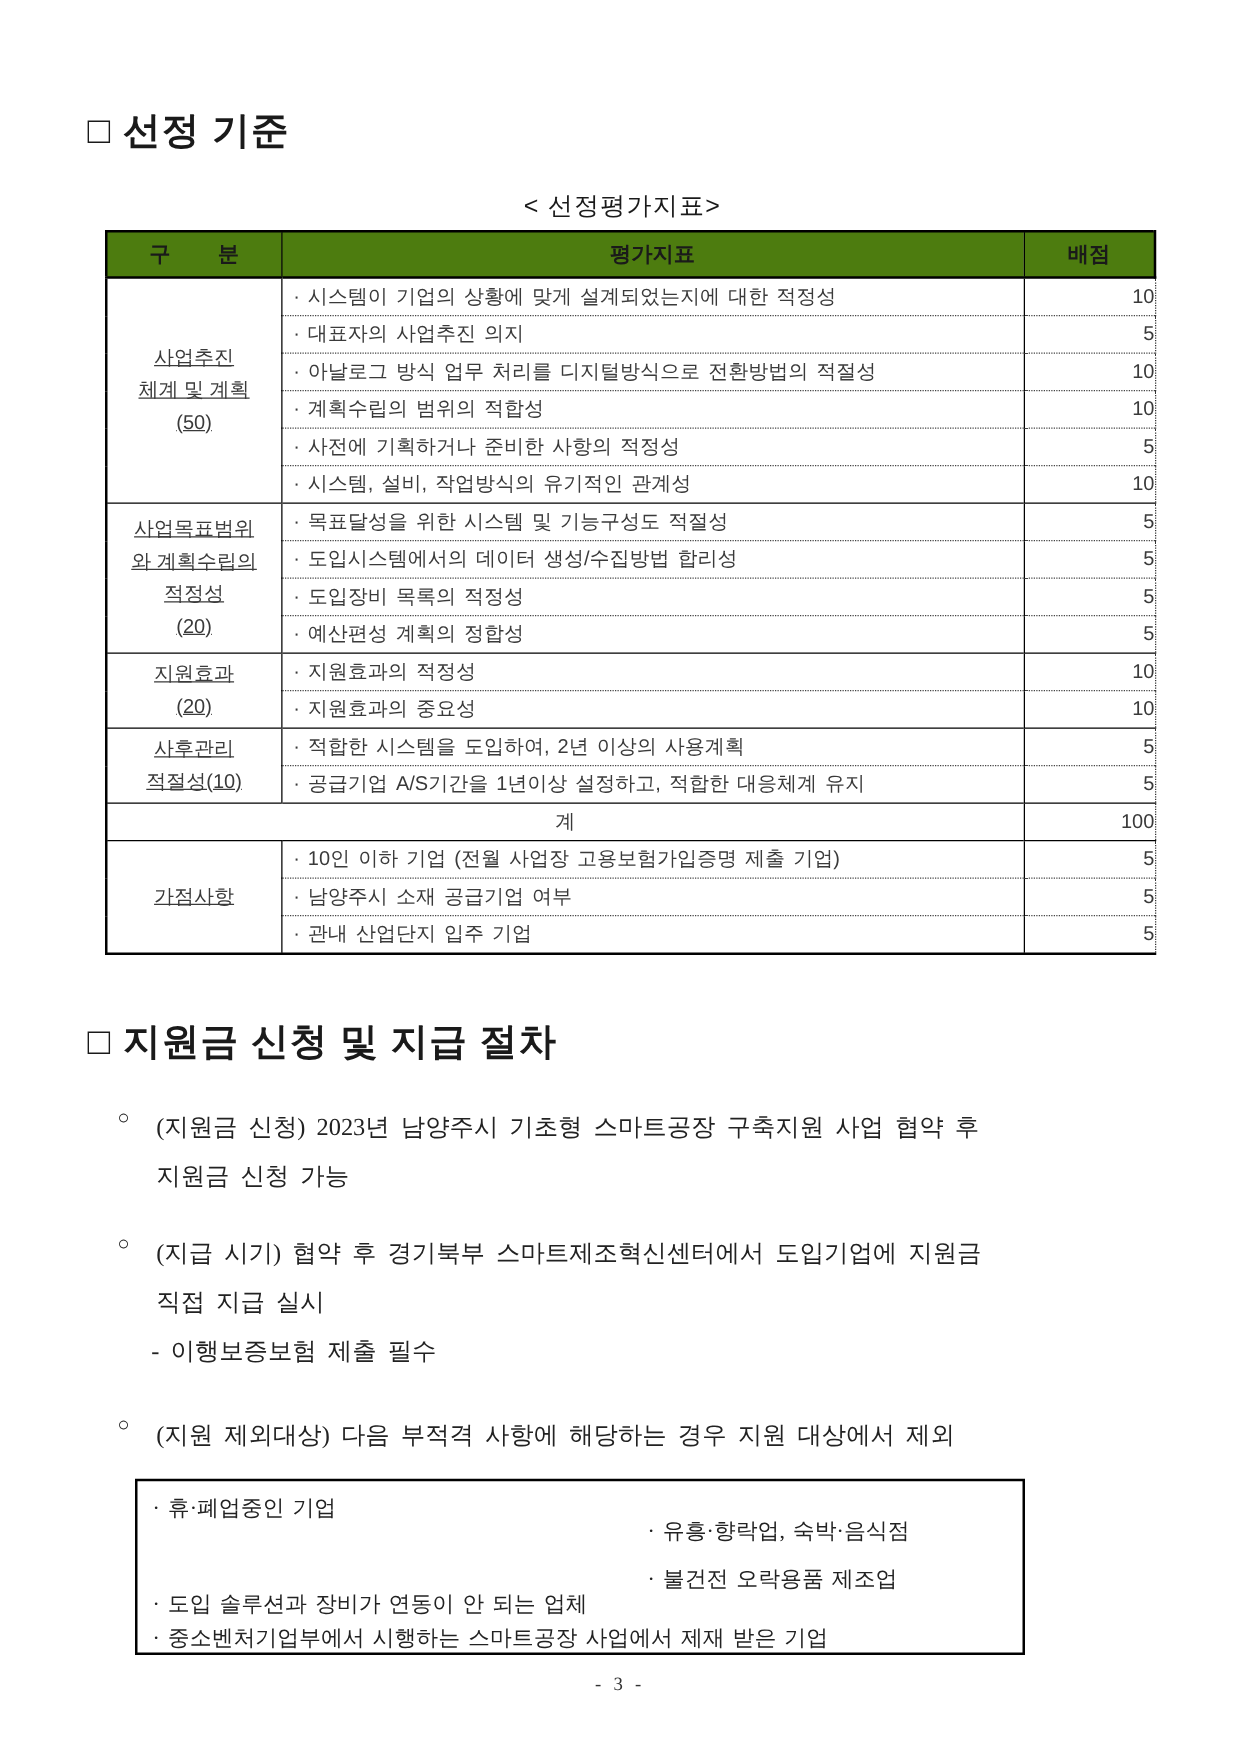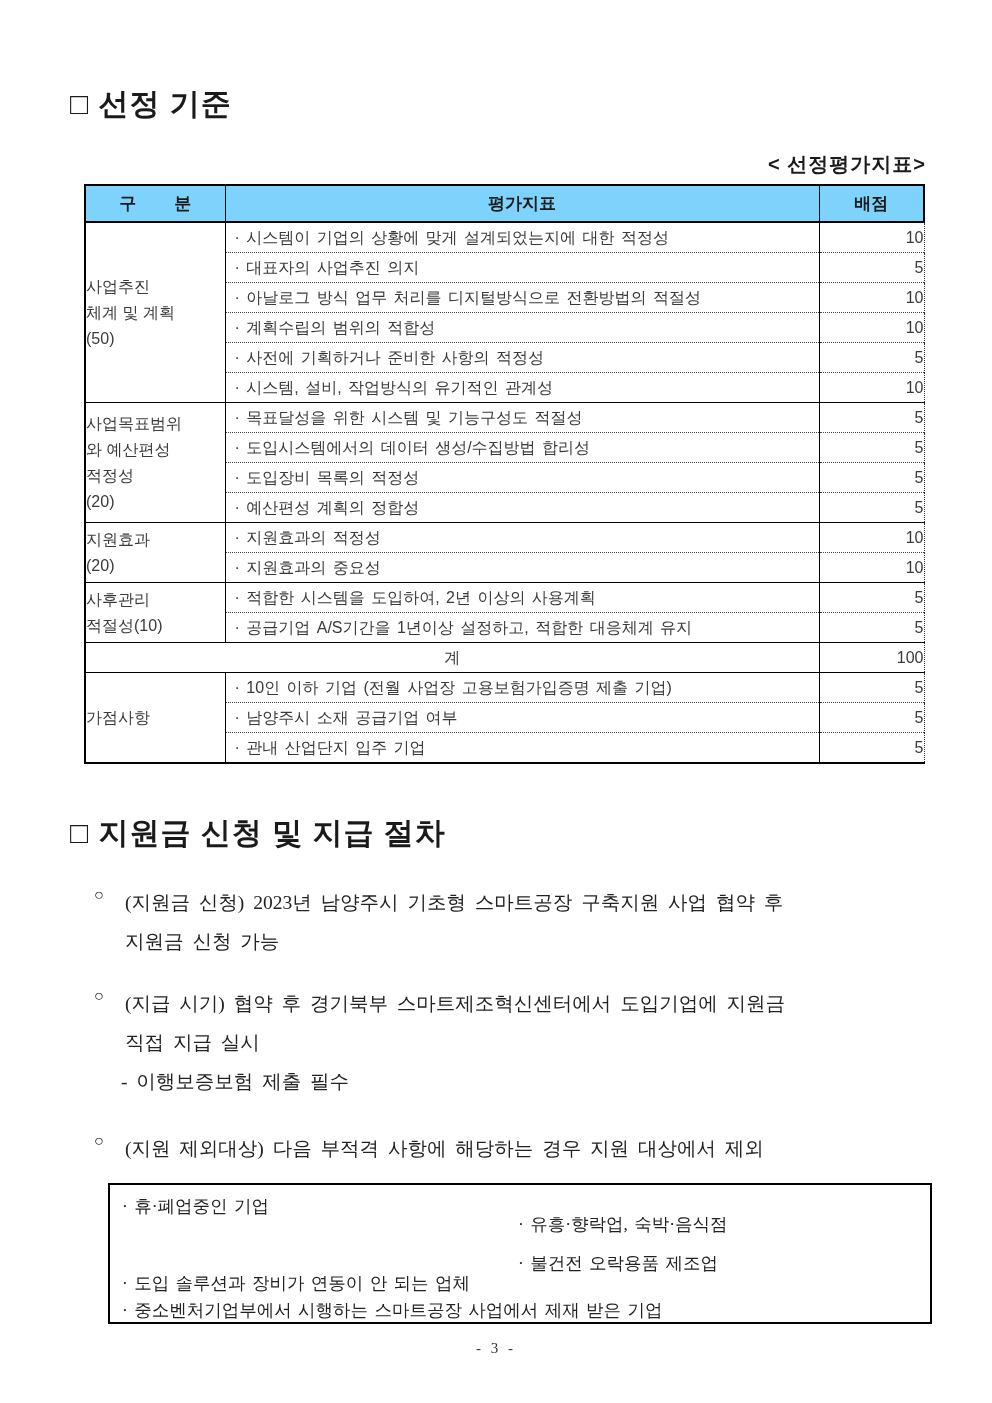--- a/index.html
+++ b/index.html
@@ -10,43 +10,43 @@
   }
   .page{position:relative;box-sizing:border-box;width:992px;height:1403px;padding:84px 66px 0 70px;}
 
   
   .sec-heading{
     font-size:30px;font-weight:bold;color:#1a1a1a;margin:0;letter-spacing:1px;
   }
 
   
   .table-title{
-    text-align:right;font-size:20px;font-weight:bold;color:#1a1a1a;
+    text-align:center;font-size:20px;font-weight:normal;color:#1a1a1a;
     margin-top:26px;margin-bottom:6px;letter-spacing:1px;
   }
 
   
   table.eval{
     border-collapse:collapse;table-layout:fixed;
     width:839px;margin-left:14px;
     border-left:2px solid #000;border-top:2px solid #000;border-bottom:2px solid #000;
     font-size:16px;color:#3a3a3a;
   }
   .eval col.c-cat{width:140px;}
   .eval col.c-ind{width:594px;}
   .eval col.c-pts{width:105px;}
   .eval th{
-    background:#7dd3fc;height:33px;font-size:17px;font-weight:bold;color:#1a1a1a;
+    background:#4d7c0f;height:33px;font-size:17px;font-weight:bold;color:#1a1a1a;
     border-bottom:2px solid #000;
   }
   .eval th.h-cat{white-space:pre;border-right:1px solid #000;}
   .eval th.h-pts{border-left:1px solid #000;border-right:2px solid #000;}
   .eval td{height:29px;padding:0;line-height:1.25;}
   .eval td.cat{
-    vertical-align:middle;border-right:1px solid #000;line-height:26px;
+    text-align:center;vertical-align:middle;border-right:1px solid #000;line-height:26px;text-decoration:underline;
   }
   .eval td.ind{text-align:left;padding:0 4px 0 9px;word-spacing:2px;margin-left:19px;}
   .eval td.pts{text-align:right;border-left:1px solid #000;border-right:1px dotted #333;}
   .eval td.total{text-align:center;}
   .eval tr.dot > td{border-top:1px dotted #444;}
   .eval tr.sol > td{border-top:1px solid #000;}
 
   
   .proc-heading{margin-top:49px;}
   .bullet{display:flex;font-size:19.5px;color:#222;
@@ -54,21 +54,21 @@
   .bullet .marker{flex:none;width:31px;margin-left:24px;padding-top:3px;font-size:16px;}
   .bullet .content{flex:1;line-height:39px;word-spacing:4px;}
   .bullet .content .sub{margin-left:-4px;}
   .b1{margin-top:29px;}
   .b2{margin-top:23px;}
   .b3{margin-top:28px;}
 
   
   .exc-box{
     position:relative;box-sizing:border-box;
-    width:824px;height:141px;margin:15px 0 0 38px;
+    width:712px;height:141px;margin:15px 0 0 38px;
     border:2px solid #000;
     font-size:17.5px;color:#222;
     font-family:"Liberation Serif","DejaVu Serif",serif;
   }
   .exc-item{position:absolute;white-space:nowrap;word-spacing:2px;}
 
   
   .page-number{
     position:absolute;left:0;bottom:46px;width:100%;
     text-align:center;font-size:15px;letter-spacing:3px;color:#333;
@@ -123,21 +123,21 @@
           <td class="ind">· 사전에 기획하거나 준비한 사항의 적정성</td>
           <td class="pts">5</td>
         </tr>
         <tr class="dot">
           <td class="ind">· 시스템, 설비, 작업방식의 유기적인 관계성</td>
           <td class="pts">10</td>
         </tr>
         <tr class="sol">
           <td class="cat" rowspan="4">
             <div class="cat-line">사업목표범위</div>
-            <div class="cat-line">와 예산편성</div>
+            <div class="cat-line">와 계획수립의</div>
             <div class="cat-line">적정성</div>
             <div class="cat-line">(20)</div>
           </td>
           <td class="ind">· 목표달성을 위한 시스템 및 기능구성도 적절성</td>
           <td class="pts">5</td>
         </tr>
         <tr class="dot">
           <td class="ind">· 도입시스템에서의 데이터 생성/수집방법 합리성</td>
           <td class="pts">5</td>
         </tr>

